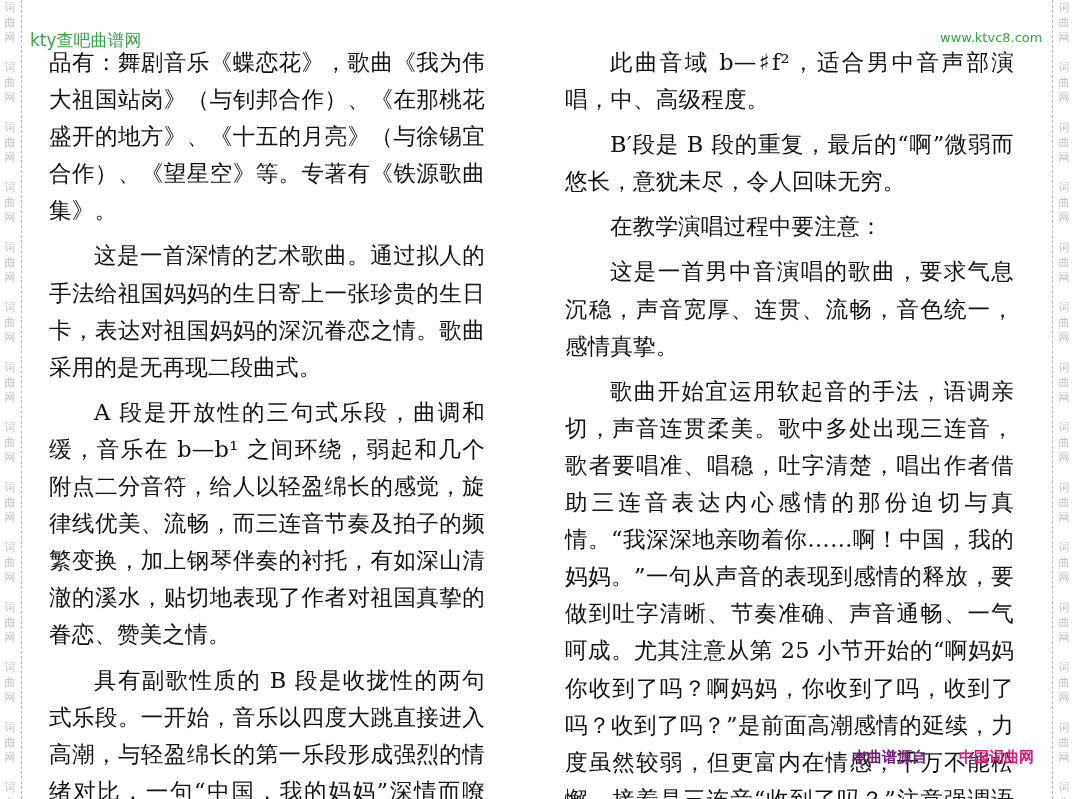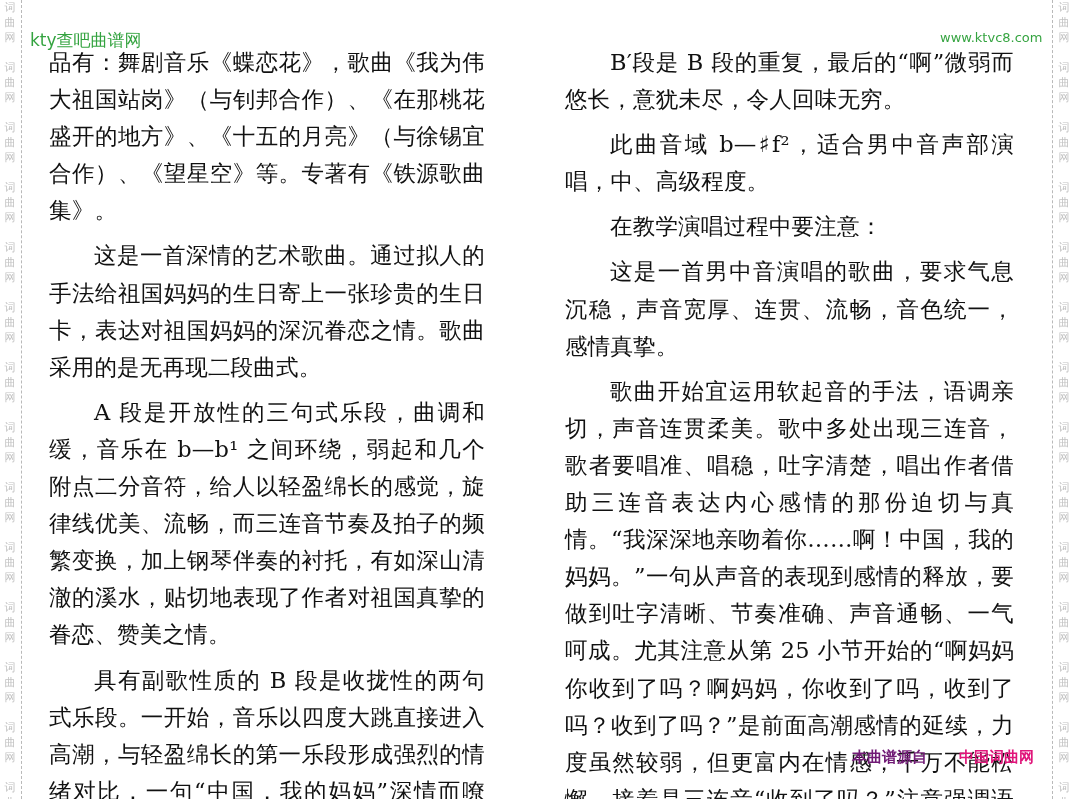--- a/index.html
+++ b/index.html
@@ -192,22 +192,22 @@
 <div class="wm-green" id="wm-right">www.ktvc8.com</div>
 
 <div class="column" id="col-left">
   <p>品有：舞剧音乐《蝶恋花》，歌曲《我为伟大祖国站岗》（与钊邦合作）、《在那桃花盛开的地方》、《十五的月亮》（与徐锡宜合作）、《望星空》等。专著有《铁源歌曲集》。</p>
   <p class="indent">这是一首深情的艺术歌曲。通过拟人的手法给祖国妈妈的生日寄上一张珍贵的生日卡，表达对祖国妈妈的深沉眷恋之情。歌曲采用的是无再现二段曲式。</p>
   <p class="indent">A 段是开放性的三句式乐段，曲调和缓，音乐在 b—b¹ 之间环绕，弱起和几个附点二分音符，给人以轻盈绵长的感觉，旋律线优美、流畅，而三连音节奏及拍子的频繁变换，加上钢琴伴奏的衬托，有如深山清澈的溪水，贴切地表现了作者对祖国真挚的眷恋、赞美之情。</p>
   <p class="indent">具有副歌性质的 B 段是收拢性的两句式乐段。一开始，音乐以四度大跳直接进入高潮，与轻盈绵长的第一乐段形成强烈的情绪对比，一句“中国，我的妈妈”深情而嘹亮，令人振奋，但这激动的呼唤，继而逐渐消失在远山云际之中，四个“收到了吗？”一个比一个弱，似深山的回音，回荡在中间。</p>
 </div>
 
 <div class="column" id="col-right">
+  <p class="indent">此曲音域 b—♯f²，适合男中音声部演唱，中、高级程度。</p>
   <p class="indent">B′段是 B 段的重复，最后的“啊”微弱而悠长，意犹未尽，令人回味无穷。</p>
-  <p class="indent">此曲音域 b—♯f²，适合男中音声部演唱，中、高级程度。</p>
   <p class="indent">在教学演唱过程中要注意：</p>
   <p class="indent">这是一首男中音演唱的歌曲，要求气息沉稳，声音宽厚、连贯、流畅，音色统一，感情真挚。</p>
   <p class="indent">歌曲开始宜运用软起音的手法，语调亲切，声音连贯柔美。歌中多处出现三连音，歌者要唱准、唱稳，吐字清楚，唱出作者借助三连音表达内心感情的那份迫切与真情。“我深深地亲吻着你……啊！中国，我的妈妈。”一句从声音的表现到感情的释放，要做到吐字清晰、节奏准确、声音通畅、一气呵成。尤其注意从第 25 小节开始的“啊妈妈你收到了吗？啊妈妈，你收到了吗，收到了吗？收到了吗？”是前面高潮感情的延续，力度虽然较弱，但更富内在情感，千万不能松懈。接着是三连音“收到了吗？”注意强调语气，唱出对祖国的深深眷恋。</p>
 </div>
 
 <div id="source-credit">
   <span class="lbl">本曲谱源自</span><span class="site">中国词曲网</span>
 </div>
 
 </body></html>

